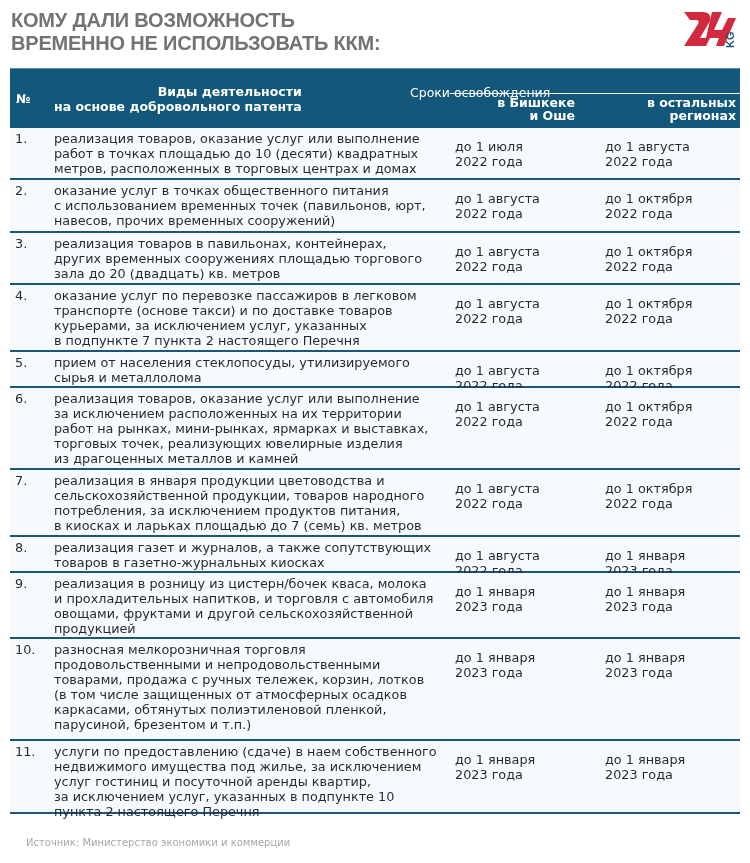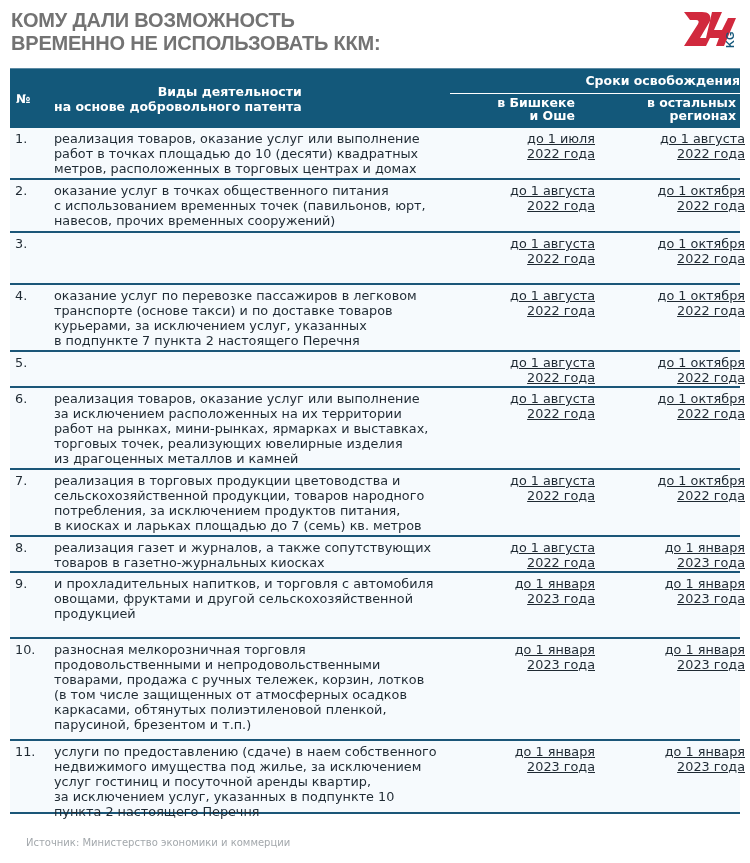--- a/index.html
+++ b/index.html
@@ -8,33 +8,33 @@
   .title { position: absolute; left: 11px; top: 9px; font-family: "Liberation Sans", sans-serif;
            font-weight: bold; font-size: 20px; line-height: 23px; color: #737373; letter-spacing: -0.2px; }
   .title div { white-space: nowrap; }
   .logo { position: absolute; left: 682px; top: 8px; width: 60px; height: 42px; }
   .table { position: absolute; left: 10px; top: 68px; width: 730px; }
   .thead { position: relative; height: 59px; background: #13587a; color: #ffffff;
            border-top: 1px solid #5c8aa3; }
   .thead .h-num { position: absolute; left: 6px; top: 23px; font-size: 12px; font-weight: bold; }
   .thead .h-act { position: absolute; left: 44px; top: 15px; font-size: 12.5px; font-weight: bold; line-height: 15px; text-align: right; }
   .thead .h-act div { white-space: nowrap; }
-  .thead .h-group { position: absolute; left: 400px; width: 330px; top: 4px; text-align: right;
-                    font-size: 12.5px; font-weight: bold; }
+  .thead .h-group { position: absolute; left: 400px; width: 330px; top: 16px; text-align: left;
+                    font-size: 12.5px; font-weight: normal; }
   .thead .h-rule { position: absolute; left: 184px; right: 0; top: 24px; border-top: 1px solid #ffffff; }
   .thead .h-sub { position: absolute; top: 27px; text-align: right; font-size: 12.5px; font-weight: bold; line-height: 13px; }
   .thead .h-sub div { white-space: nowrap; }
   .thead .h-sub1 { left: 445px; width: 120px; }
   .thead .h-sub2 { left: 606px; width: 120px; }
   .row { position: relative; background: #f6fafd; border-bottom: 2px solid #1b5678;
          font-size: 12.8px; line-height: 15px; }
   .row .num { position: absolute; left: 5px; top: 3px; }
   .row .act { position: absolute; left: 44px; top: 3px; }
   .row .act div { white-space: nowrap; }
-  .row .d1, .row .d2 { position: absolute; top: 3px; width: 140px; text-align: right; text-decoration: underline; }
+  .row .d1, .row .d2 { position: absolute; top: 11px; width: 140px; text-align: left; }
   .row .d1 { left: 445px; }
   .row .d2 { left: 595px; }
   .row .d1 div, .row .d2 div { white-space: nowrap; }
   .source { position: absolute; left: 26px; top: 837px; font-size: 10px; color: #a3a8ac; }
 </style>
 </head>
 <body>
 
 <div class="title">
   <div>КОМУ ДАЛИ ВОЗМОЖНОСТЬ</div>
@@ -93,20 +93,25 @@
           <div>до 1 августа</div>
           <div>2022 года</div>
         </div>
         <div class="d2">
           <div>до 1 октября</div>
           <div>2022 года</div>
         </div>
       </div>
       <div class="row" style="height: 50px;">
         <div class="num">3.</div>
+        <div class="act">
+          <div>реализация товаров в павильонах, контейнерах,</div>
+          <div>других временных сооружениях площадью торгового</div>
+          <div>зала до 20 (двадцать) кв. метров</div>
+        </div>
         <div class="d1">
           <div>до 1 августа</div>
           <div>2022 года</div>
         </div>
         <div class="d2">
           <div>до 1 октября</div>
           <div>2022 года</div>
         </div>
       </div>
       <div class="row" style="height: 65px;">
@@ -121,20 +126,24 @@
           <div>до 1 августа</div>
           <div>2022 года</div>
         </div>
         <div class="d2">
           <div>до 1 октября</div>
           <div>2022 года</div>
         </div>
       </div>
       <div class="row" style="height: 34px;">
         <div class="num">5.</div>
+        <div class="act">
+          <div>прием от населения стеклопосуды, утилизируемого</div>
+          <div>сырья и металлолома</div>
+        </div>
         <div class="d1">
           <div>до 1 августа</div>
           <div>2022 года</div>
         </div>
         <div class="d2">
           <div>до 1 октября</div>
           <div>2022 года</div>
         </div>
       </div>
       <div class="row" style="height: 80px;">
@@ -151,21 +160,21 @@
           <div>2022 года</div>
         </div>
         <div class="d2">
           <div>до 1 октября</div>
           <div>2022 года</div>
         </div>
       </div>
       <div class="row" style="height: 65px;">
         <div class="num">7.</div>
         <div class="act">
-          <div>реализация в торговых продукции цветоводства и</div>
+          <div>реализация в января продукции цветоводства и</div>
           <div>сельскохозяйственной продукции, товаров народного</div>
           <div>потребления, за исключением продуктов питания,</div>
           <div>в киосках и ларьках площадью до 7 (семь) кв. метров</div>
         </div>
         <div class="d1">
           <div>до 1 августа</div>
           <div>2022 года</div>
         </div>
         <div class="d2">
           <div>до 1 октября</div>
@@ -183,20 +192,21 @@
           <div>2022 года</div>
         </div>
         <div class="d2">
           <div>до 1 января</div>
           <div>2023 года</div>
         </div>
       </div>
       <div class="row" style="height: 64px;">
         <div class="num">9.</div>
         <div class="act">
+          <div>реализация в розницу из цистерн/бочек кваса, молока</div>
           <div>и прохладительных напитков, и торговля с автомобиля</div>
           <div>овощами, фруктами и другой сельскохозяйственной</div>
           <div>продукцией</div>
         </div>
         <div class="d1">
           <div>до 1 января</div>
           <div>2023 года</div>
         </div>
         <div class="d2">
           <div>до 1 января</div>

